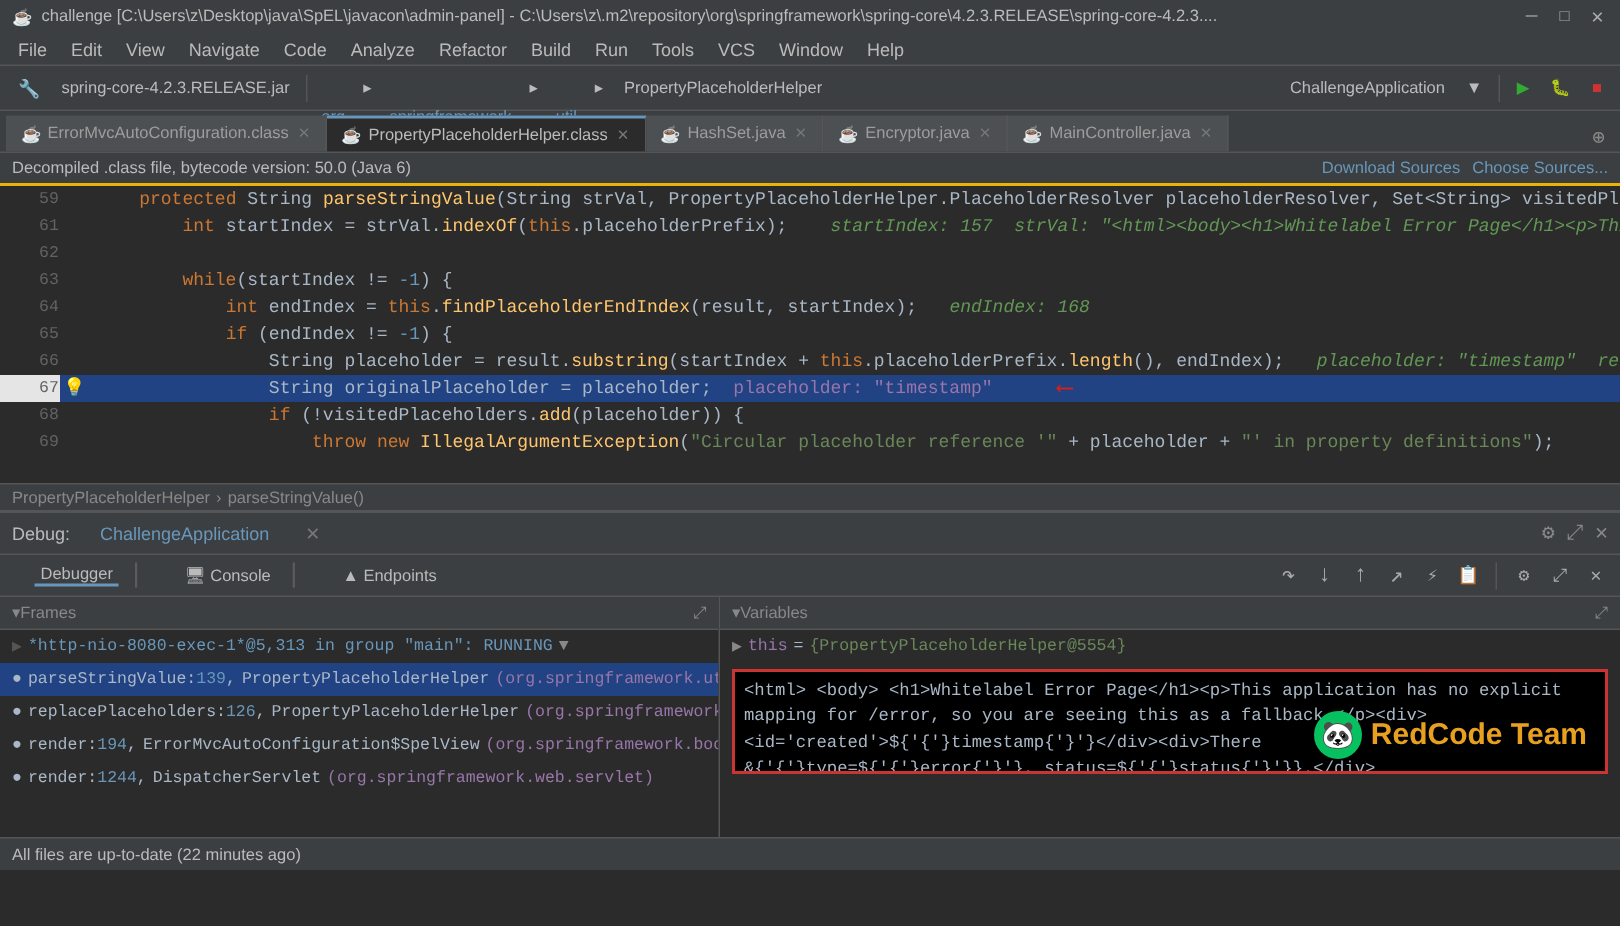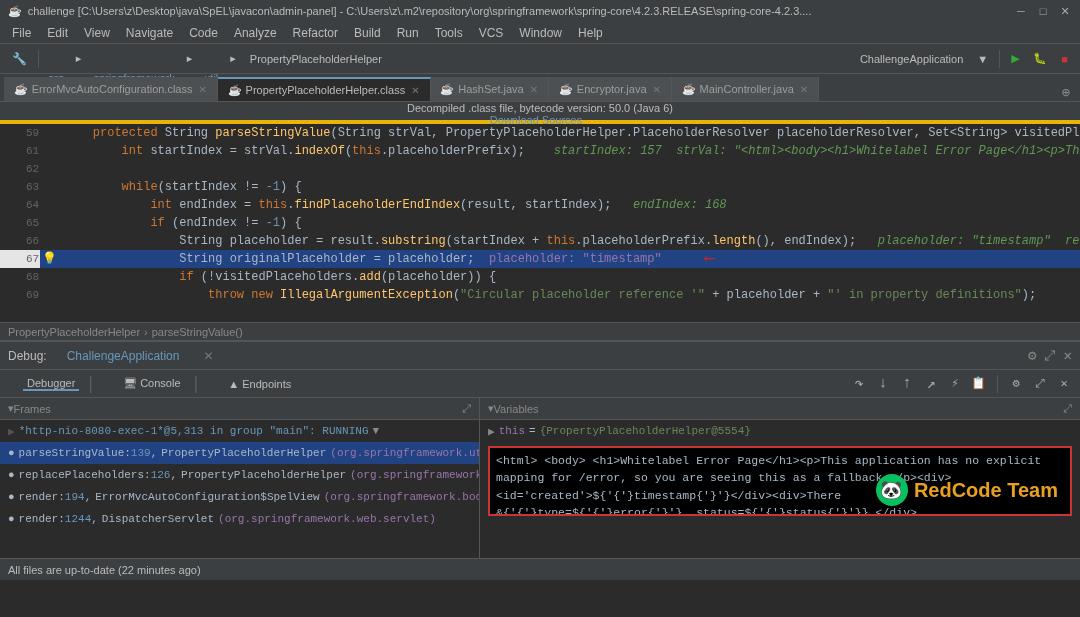--- a/index.html
+++ b/index.html
@@ -23,21 +23,21 @@
     .breadcrumb-item { color: #6897bb; padding: 0 4px; margin-top: 39px; }
 
     
     .tab-bar { height: 28px; background: #3c3f41; display: flex; align-items: flex-end; padding: 0 4px; border-bottom: 1px solid #555; overflow: hidden; }
     .tab { height: 24px; display: flex; align-items: center; padding: 0 10px; font-size: 11px; font-family: Arial, sans-serif; color: #9d9d9d; background: #4c5052; border-right: 1px solid #555; cursor: pointer; white-space: nowrap; }
     .tab.active { background: #2b2b2b; color: #bbb; border-top: 2px solid #6897bb; }
     .tab .tab-close { margin-left: 6px; color: #777; font-size: 10px; }
     .tab .tab-icon { margin-right: 4px; font-size: 11px; }
 
     
-    .info-bar { height: 22px; background: #3c3f41; display: flex; align-items: center; padding: 0 8px; font-size: 11px; font-family: Arial, sans-serif; color: #bbb; border-bottom: 4px solid #eab308; flex-direction: column; }
+    .info-bar { height: 22px; background: #3c3f41; display: flex; align-items: center; padding: 0 8px; font-size: 11px; font-family: Arial, sans-serif; color: #bbb; border-bottom: 2px solid #eab308; }
     .info-bar .info-text { flex: 1; }
     .info-bar .download-sources { color: #6897bb; cursor: pointer; margin-right: 8px; text-decoration: none; }
     .info-bar .choose-sources { color: #6897bb; cursor: pointer; text-decoration: none; }
 
     
     .code-area { background: #2b2b2b; overflow: hidden; position: relative; }
     .code-line { display: flex; align-items: flex-start; height: 18px; line-height: 18px; font-size: 12px; }
     .code-line.highlighted { background: #214283; }
     .line-num { width: 40px; min-width: 40px; text-align: right; padding-right: 10px; color: #606366; user-select: none; font-size: 11px; padding-left: 26px; }
     .line-gutter { width: 20px; min-width: 20px; display: flex; align-items: center; justify-content: center; }
@@ -104,20 +104,21 @@
     <span class="menu-item">Build</span>
     <span class="menu-item">Run</span>
     <span class="menu-item">Tools</span>
     <span class="menu-item">VCS</span>
     <span class="menu-item">Window</span>
     <span class="menu-item">Help</span>
   </div>
 
 <div class="toolbar">
   <span class="toolbar-item" style="color:#6897bb;font-size:12px;">🔧</span>
+  <span class="toolbar-item">spring-core-4.2.3.RELEASE.jar</span>
   <span class="toolbar-sep"></span>
   <span class="toolbar-item breadcrumb-item">org</span>
   <span class="toolbar-item">▸</span>
   <span class="toolbar-item breadcrumb-item">springframework</span>
   <span class="toolbar-item">▸</span>
   <span class="toolbar-item breadcrumb-item">util</span>
   <span class="toolbar-item">▸</span>
   <span class="toolbar-item">PropertyPlaceholderHelper</span>
   <div style="flex:1"></div>
   <span class="toolbar-item">ChallengeApplication</span>

